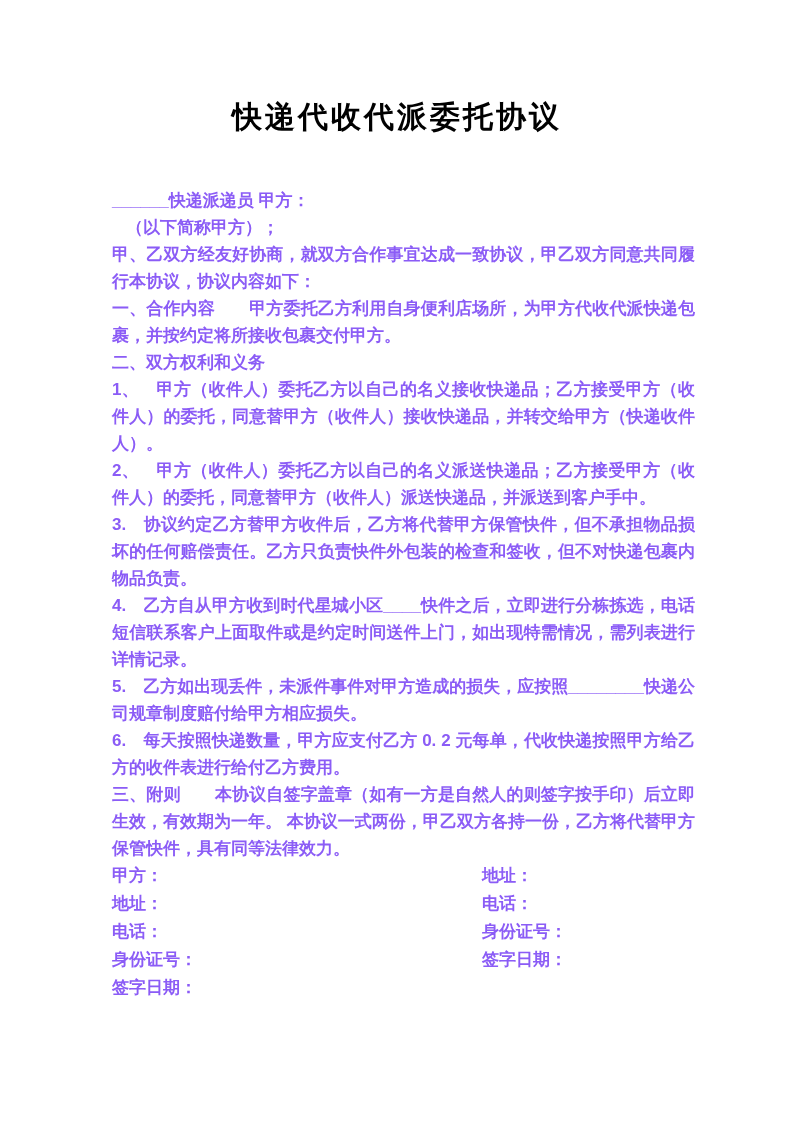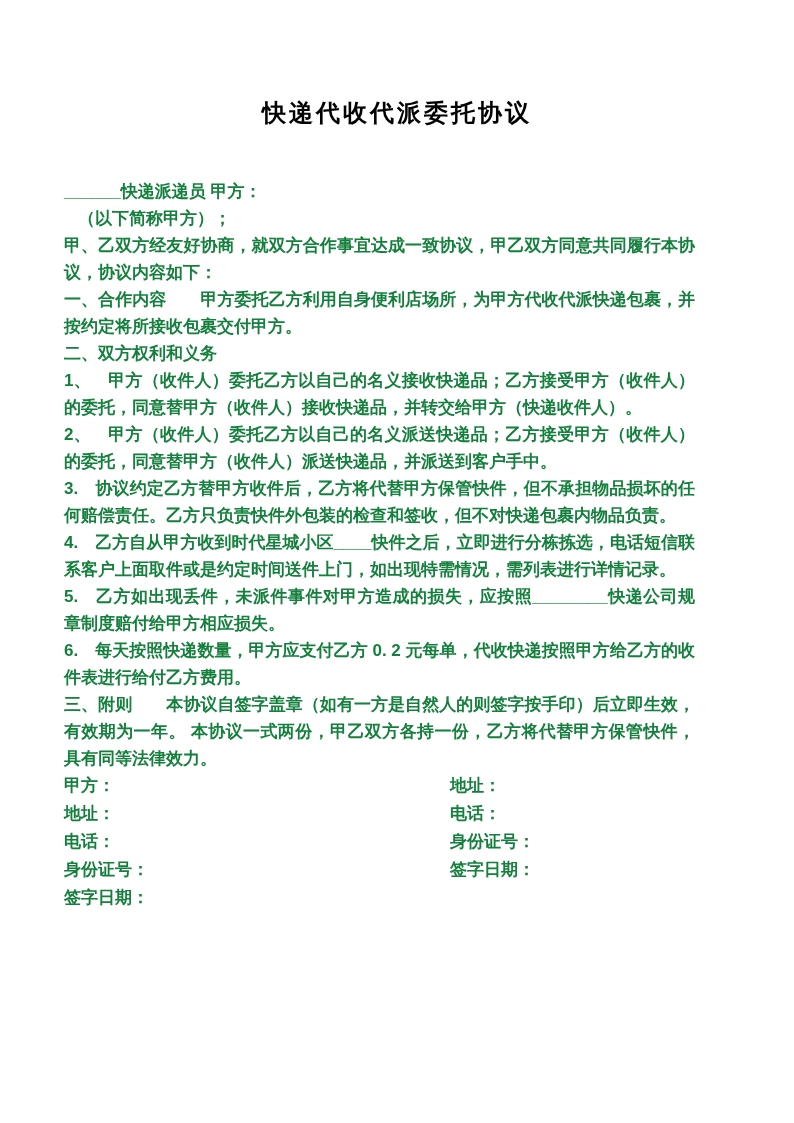--- a/index.html
+++ b/index.html
@@ -12,39 +12,39 @@
     position: relative;
     width: 794px;
     height: 1123px;
     margin: 0 auto;
     background: #ffffff;
     overflow: hidden;
   }
   .doc-title {
     padding-top: 97px;
     text-align: center;
-    font-size: 24px;
+    font-size: 30px;
     font-weight: bold;
     letter-spacing: 3px;
     color: #000;
   }
   .content {
-    margin: 49px 99px 0 64px; 
+    margin: 49px 99px 0 112px; 
     font-size: 17px;
     line-height: 27px;
     font-weight: bold;
     text-align: justify;
-    color: #15803d;
+    color: #8b5cf6;
   }
   .content p { margin: 0; }
   p.note { text-indent: 14px; }
   .sig-grid {
     display: grid;
     grid-template-columns: 370px 1fr;
-    column-gap: 16px;
+    column-gap: 0;
   }
   .sig-cell { line-height: 28px; }
 </style>
 </head>
 <body>
 
 <div class="page">
 
   <h1 class="doc-title">快递代收代派委托协议</h1>
 

